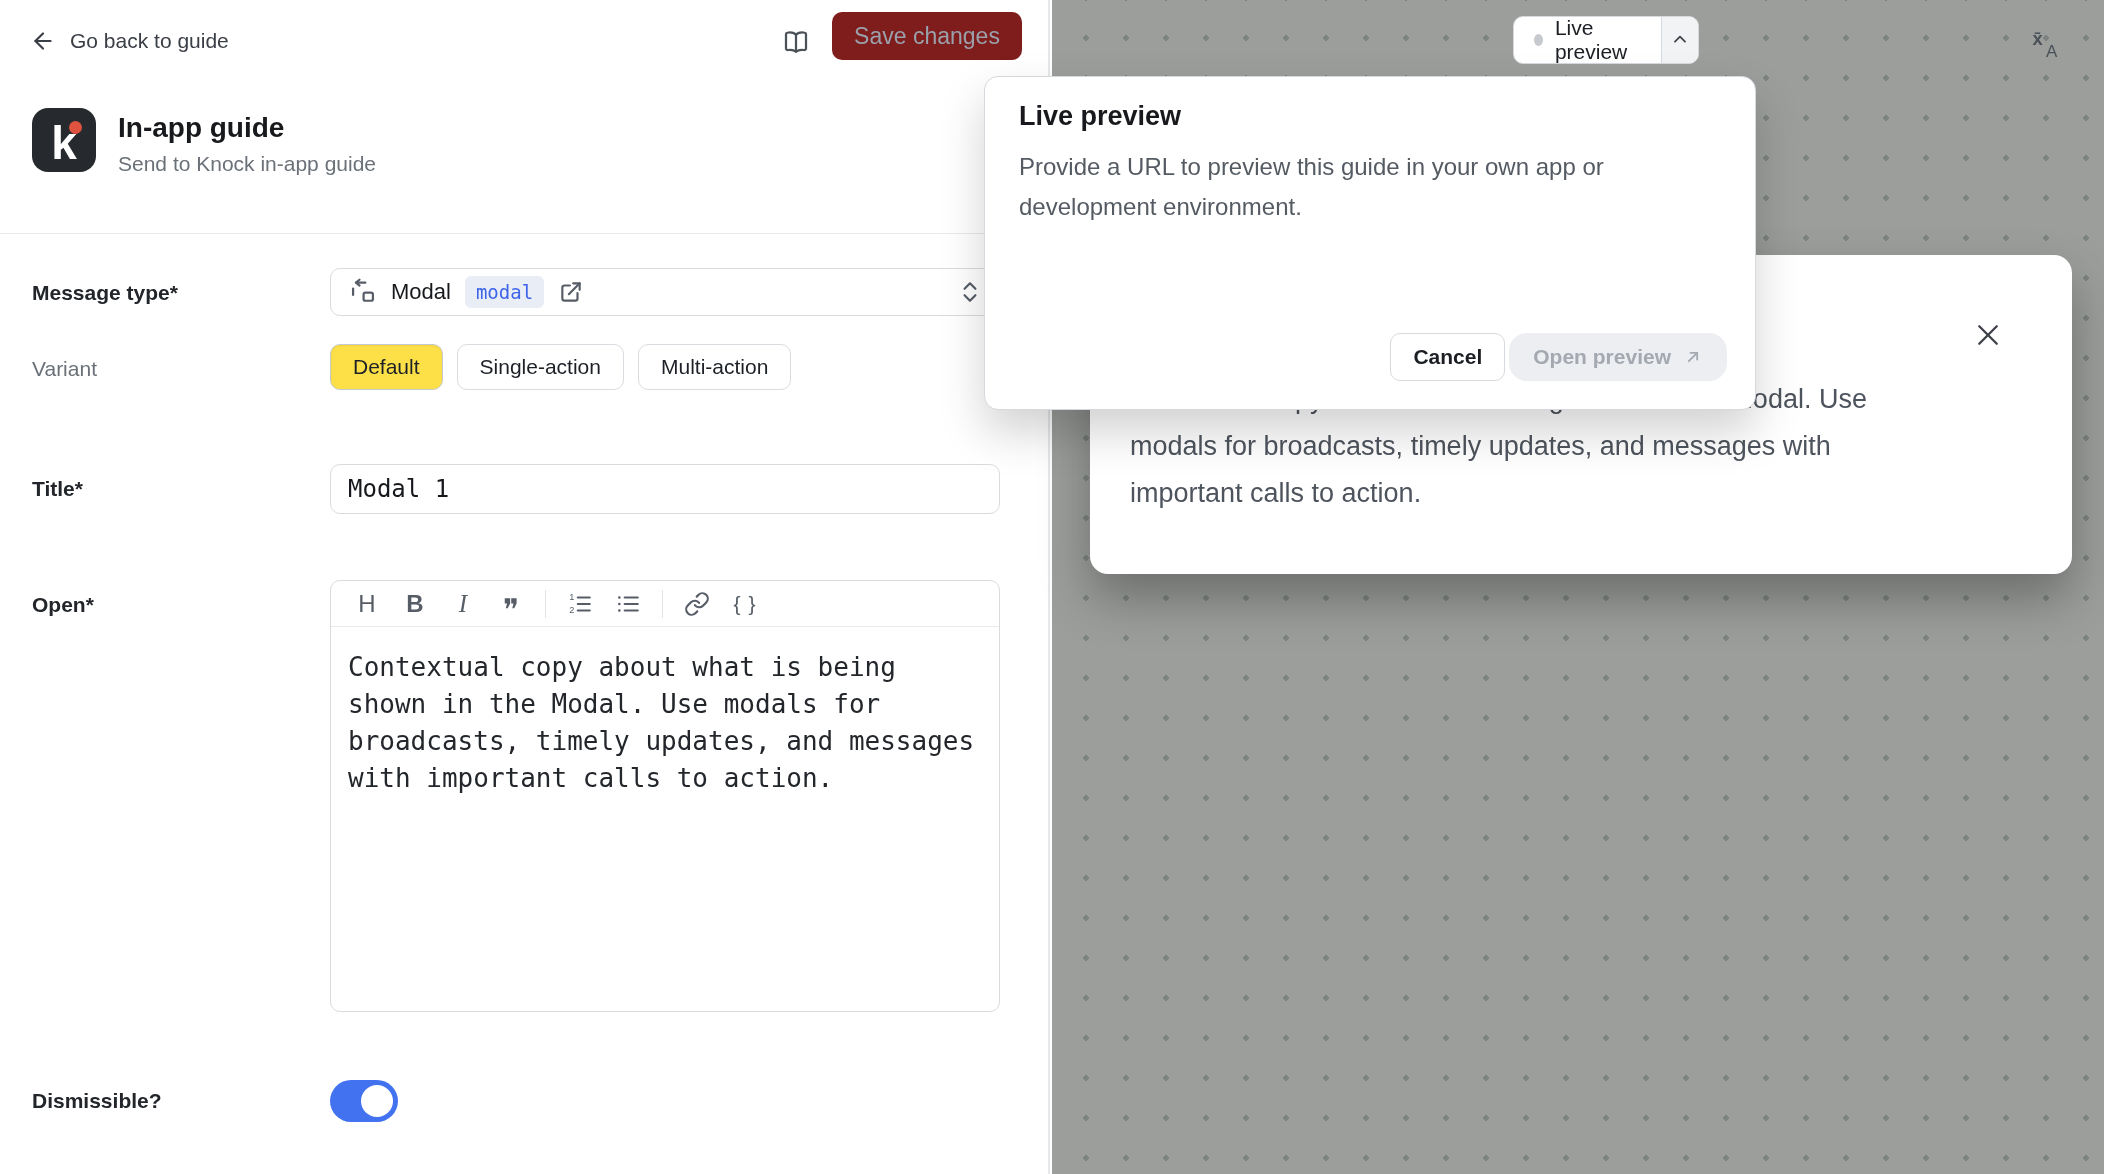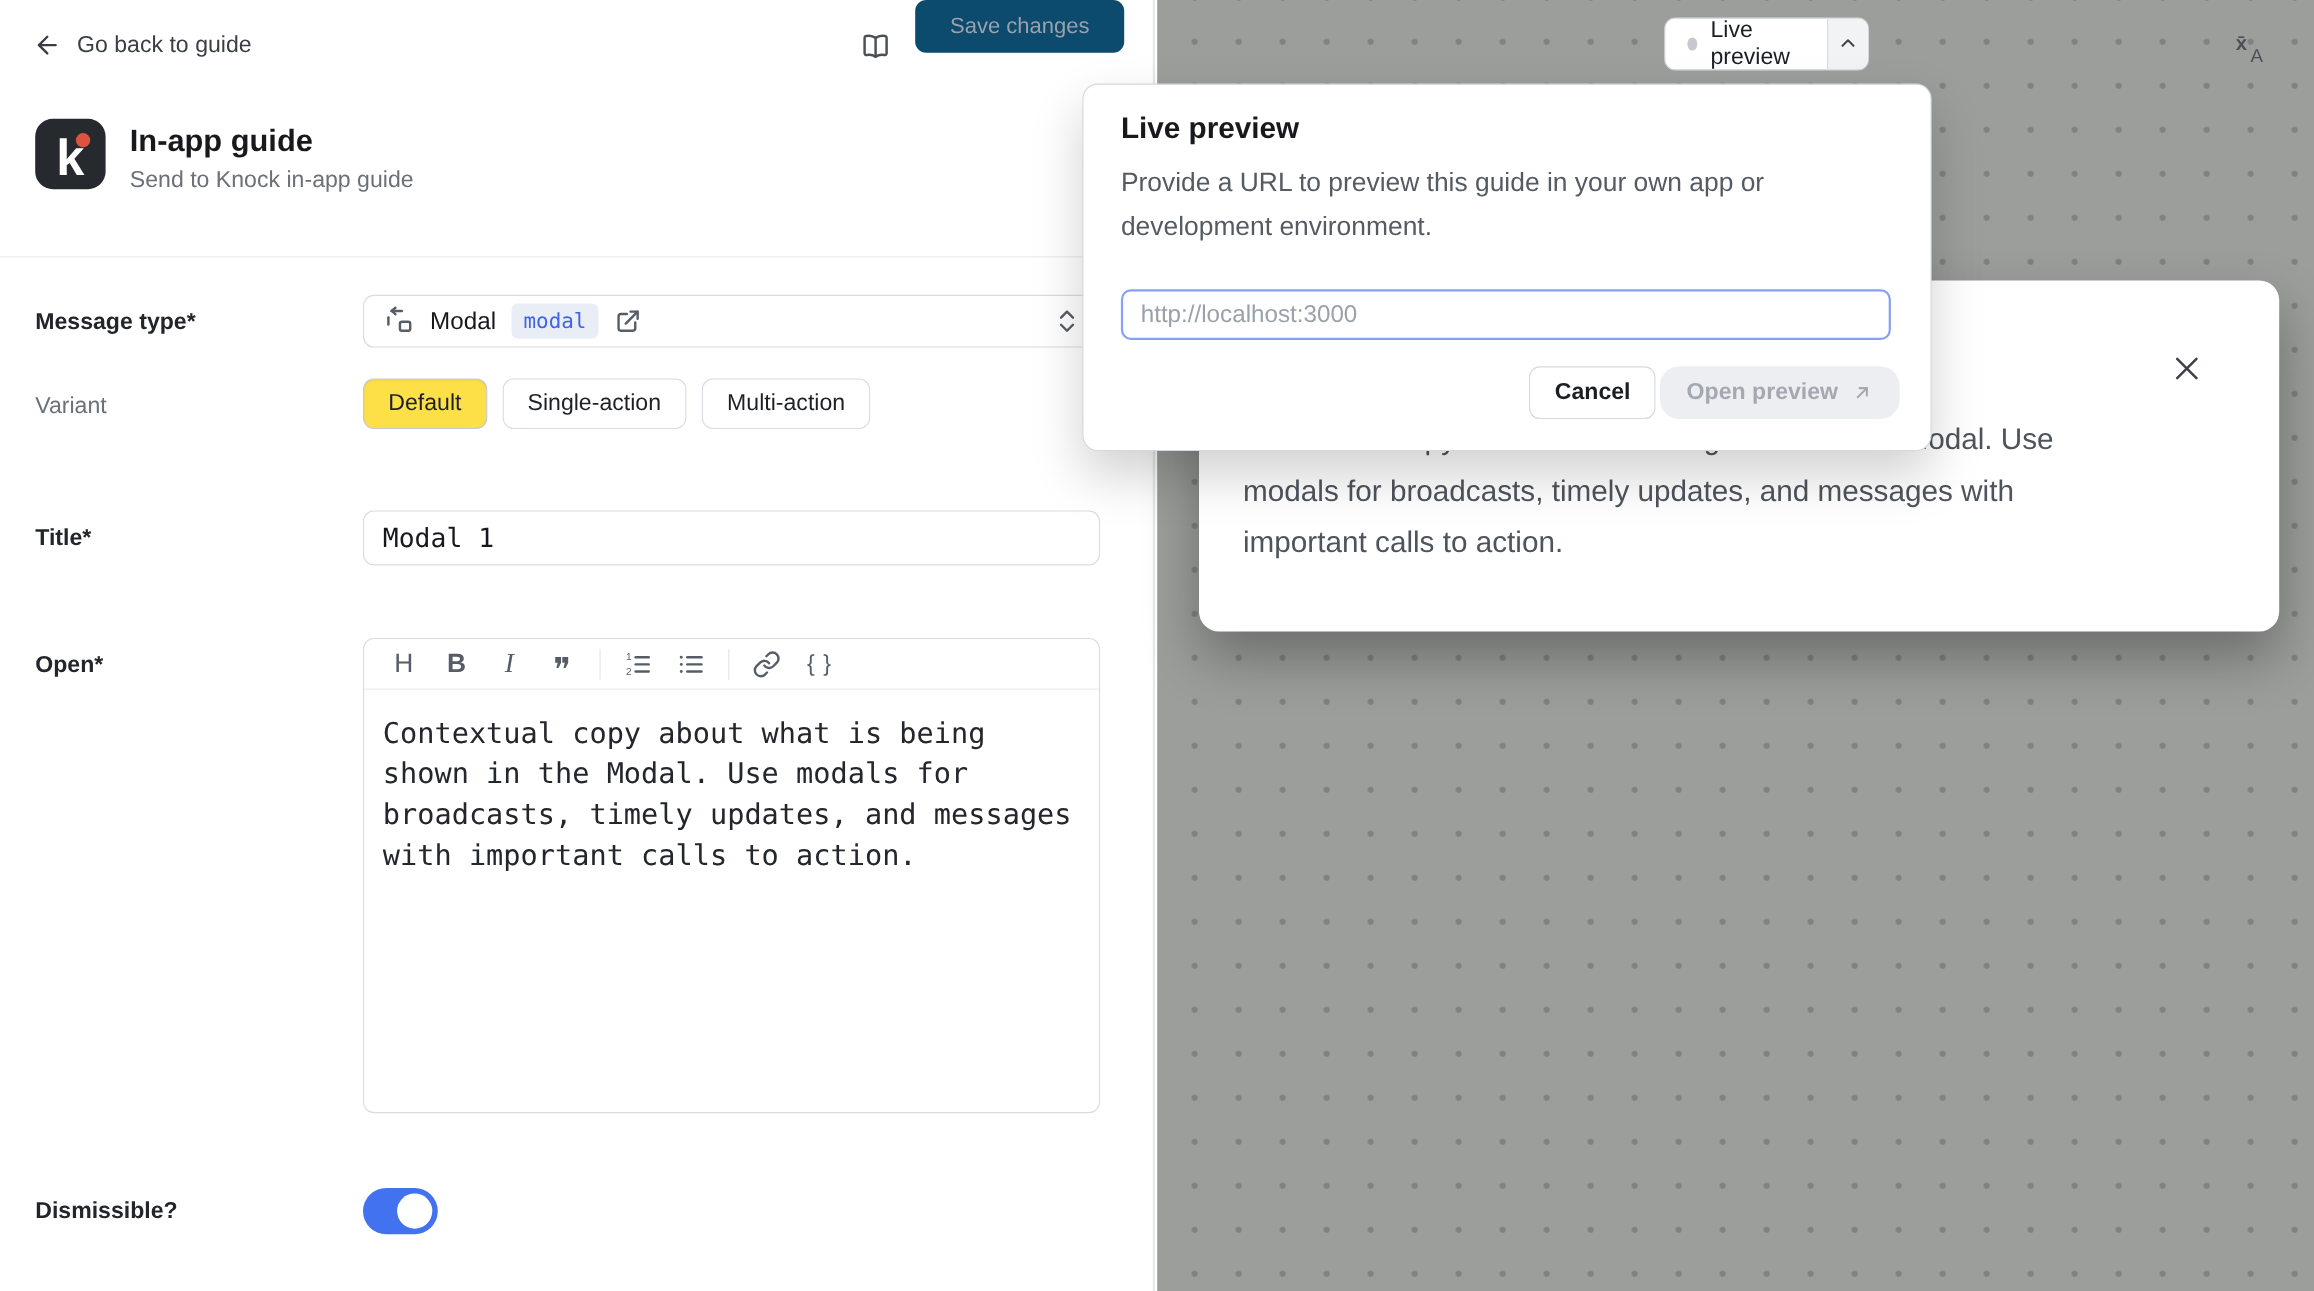--- a/index.html
+++ b/index.html
@@ -9,21 +9,21 @@
 
   
   .left-panel { position:absolute; left:0; top:0; width:1050px; height:1174px; background:#fff; border-right:2px solid #e6e8ea; }
 
   .back-link { position:absolute; left:30px; top:28px; display:flex; align-items:center; gap:14px; font-size:21px; color:#3a3f46; cursor:pointer; }
   .back-link svg { stroke:#3a3f46; }
 
   .book-btn { position:absolute; left:776px; top:22px; width:40px; height:40px; display:flex; align-items:center; justify-content:center; cursor:pointer; }
   .book-btn svg { stroke:#4b5158; }
 
-  .save-btn { position:absolute; left:832px; top:0; width:190px; height:48px; background:#0c4a6e; border:none; border-radius:10px; font-family:inherit; font-size:20px; font-weight:500; color:#9aa1ab; display:flex; align-items:center; justify-content:center; }
+  .save-btn { position:absolute; left:832px; top:12px; width:190px; height:48px; background:#7f1d1d; border:none; border-radius:10px; font-family:inherit; font-size:23px; font-weight:500; color:#9aa1ab; display:flex; align-items:center; justify-content:center; }
 
   .brand { position:absolute; left:32px; top:108px; display:flex; gap:22px; }
   .brand-logo { position:relative; width:64px; height:64px; border-radius:16px; background:#26292d; display:flex; align-items:center; justify-content:center; }
   .brand-logo .k { color:#fff; font-size:46px; font-weight:700; line-height:1; margin-top:6px; }
   .brand-logo .dot { position:absolute; right:14px; top:13px; width:13px; height:13px; border-radius:50%; background:#dd5340; }
   .brand-title { font-size:28px; font-weight:600; color:#17191d; margin-top:4px; }
   .brand-sub { font-size:21px; color:#6b7178; margin-top:8px; }
 
   .panel-divider { position:absolute; left:0; top:233px; width:1050px; height:1px; background:#e8eaec; }
 
@@ -238,21 +238,20 @@
   <div class="translate-btn">
     <svg width="34" height="34" viewBox="0 0 24 24" fill="#4b5158">
         <text x="1" y="13" font-size="13" font-family="Liberation Sans, sans-serif" font-weight="bold">x̄</text>
         <text x="10.5" y="21" font-size="12" font-family="Liberation Sans, sans-serif">A</text>
       </svg>
   </div>
 
   <div class="popover">
     <div class="pop-title">Live preview</div>
     <div class="pop-desc">Provide a URL to preview this guide in your own app or development environment.</div>
-    <input class="pop-input" type="text" placeholder="http://localhost:3000" style="">
     <div class="pop-actions">
       <button class="cancel-btn">Cancel</button>
       <button class="open-btn">
         <span>Open preview</span>
         <span>
           <svg width="20" height="20" viewBox="0 0 24 24" fill="none" stroke="#a4a9b1" stroke-width="2.2" stroke-linecap="round" stroke-linejoin="round">
               <path d="M7 17L17 7"></path>
               <path d="M9 7h8v8"></path>
             </svg>
         </span>

